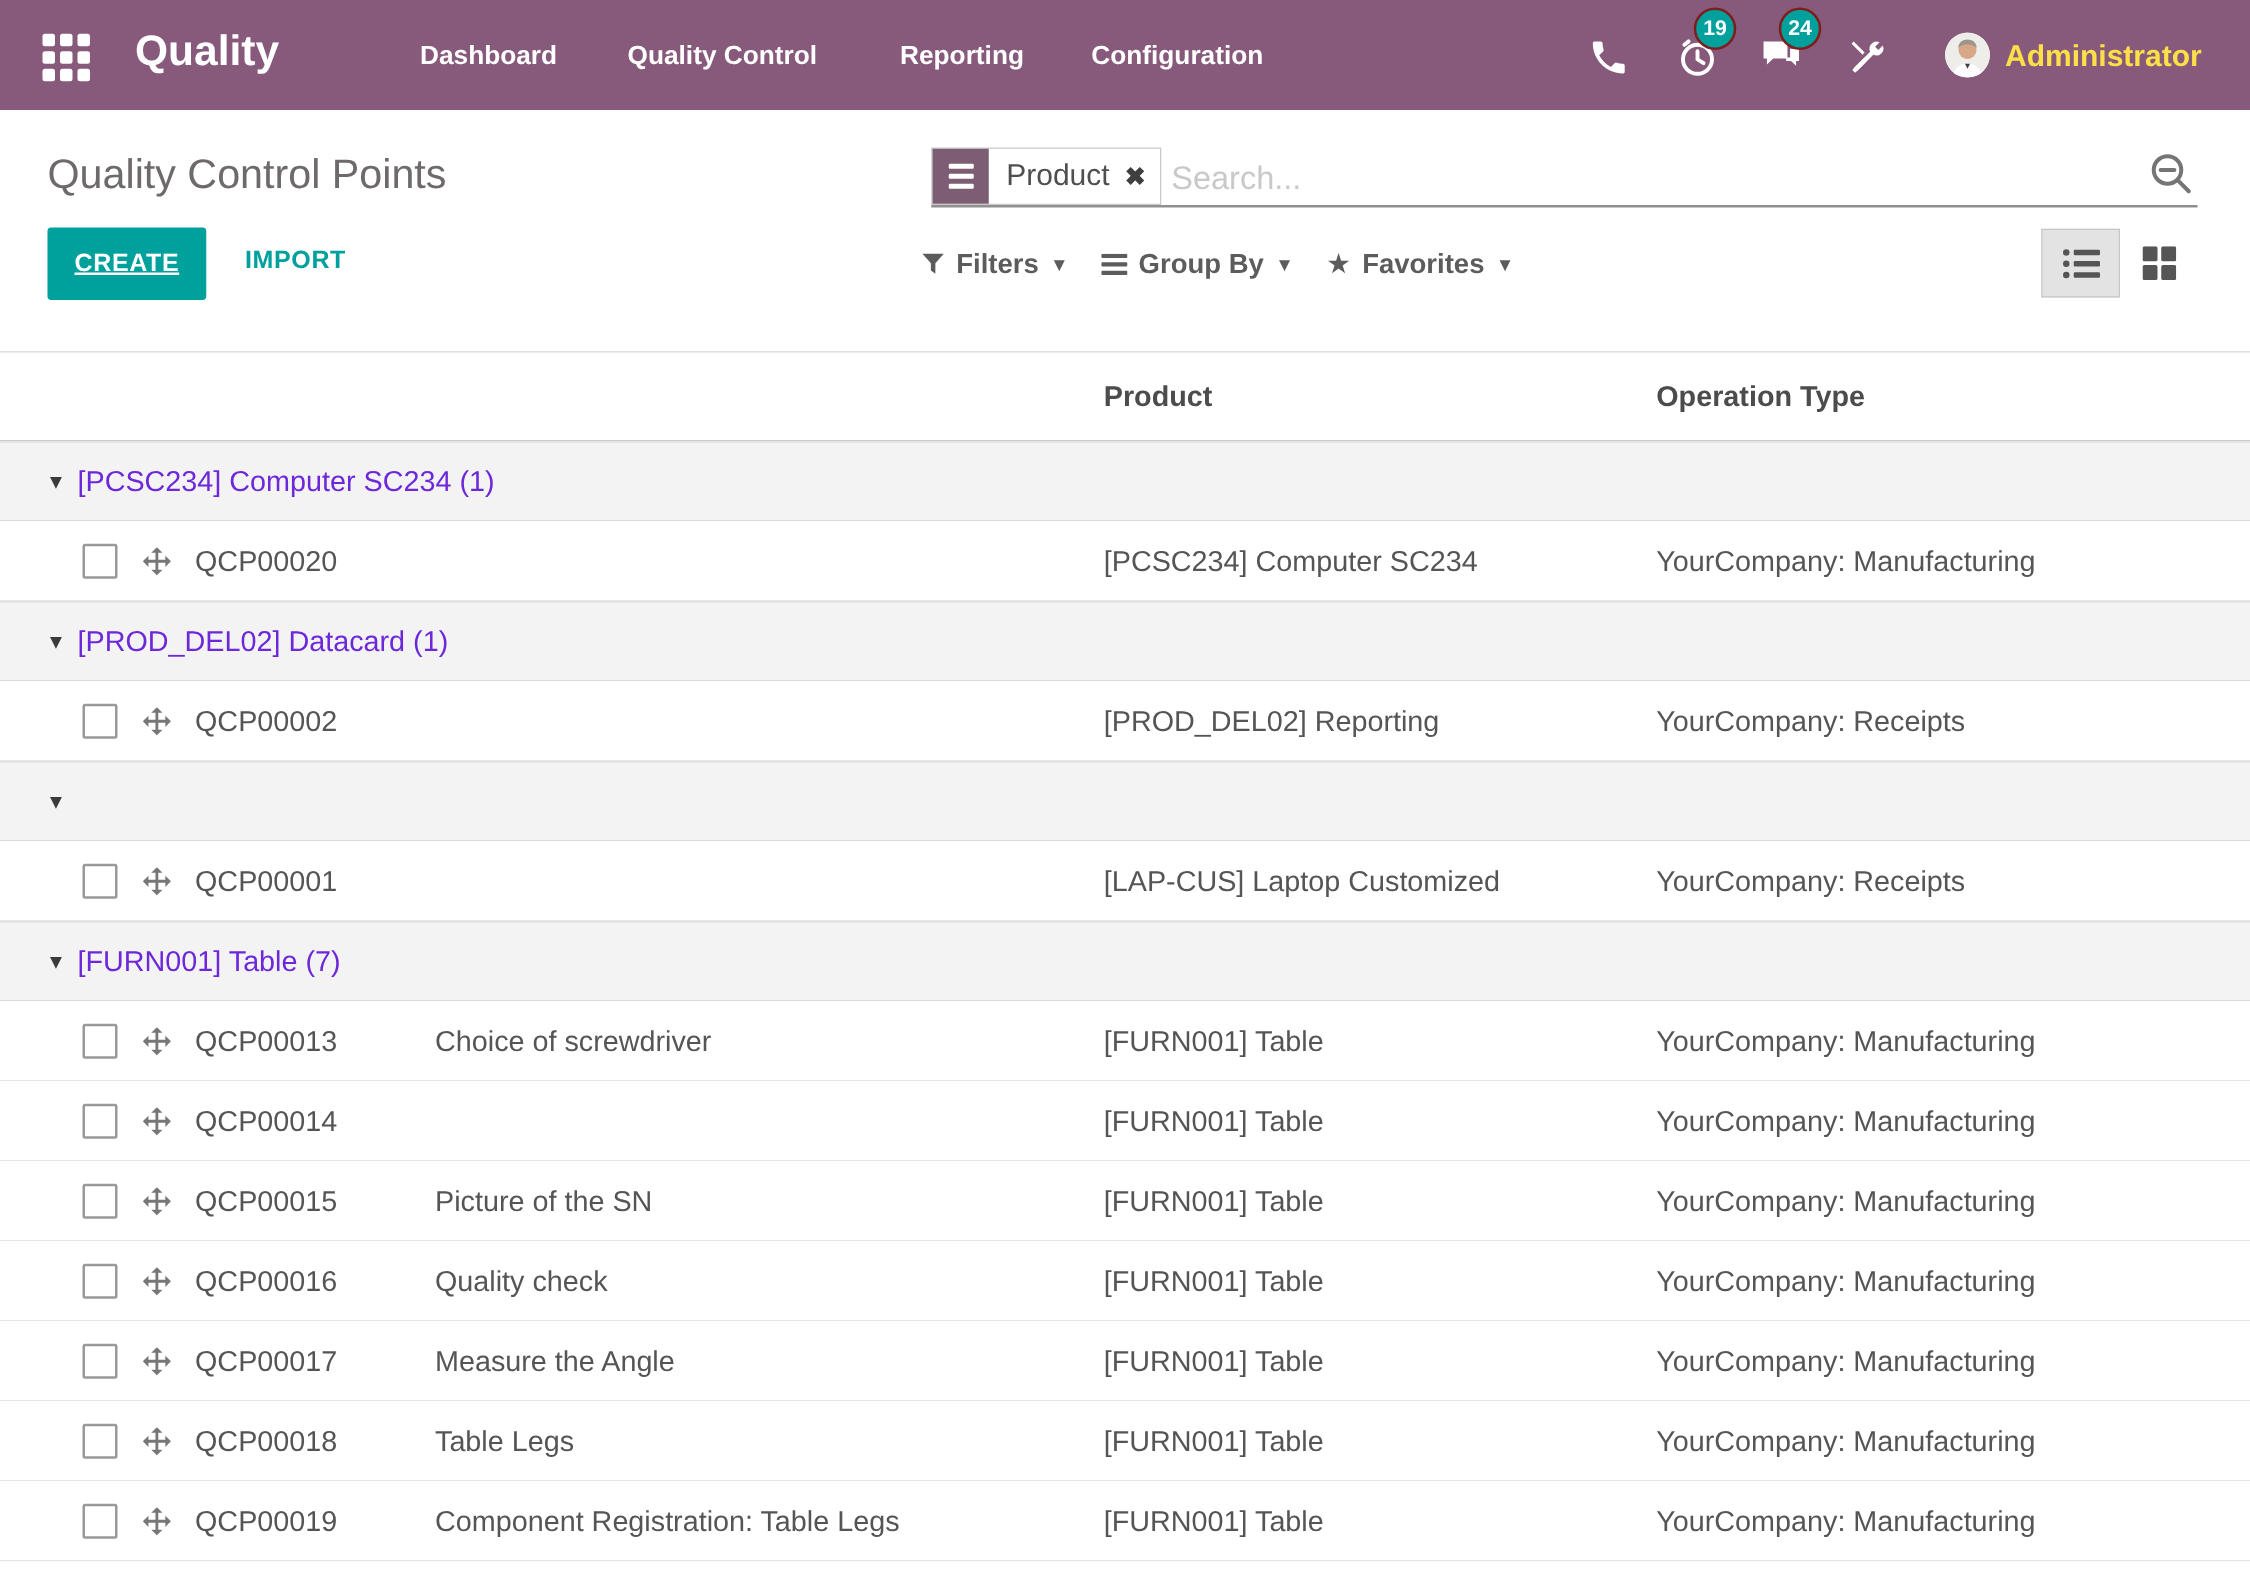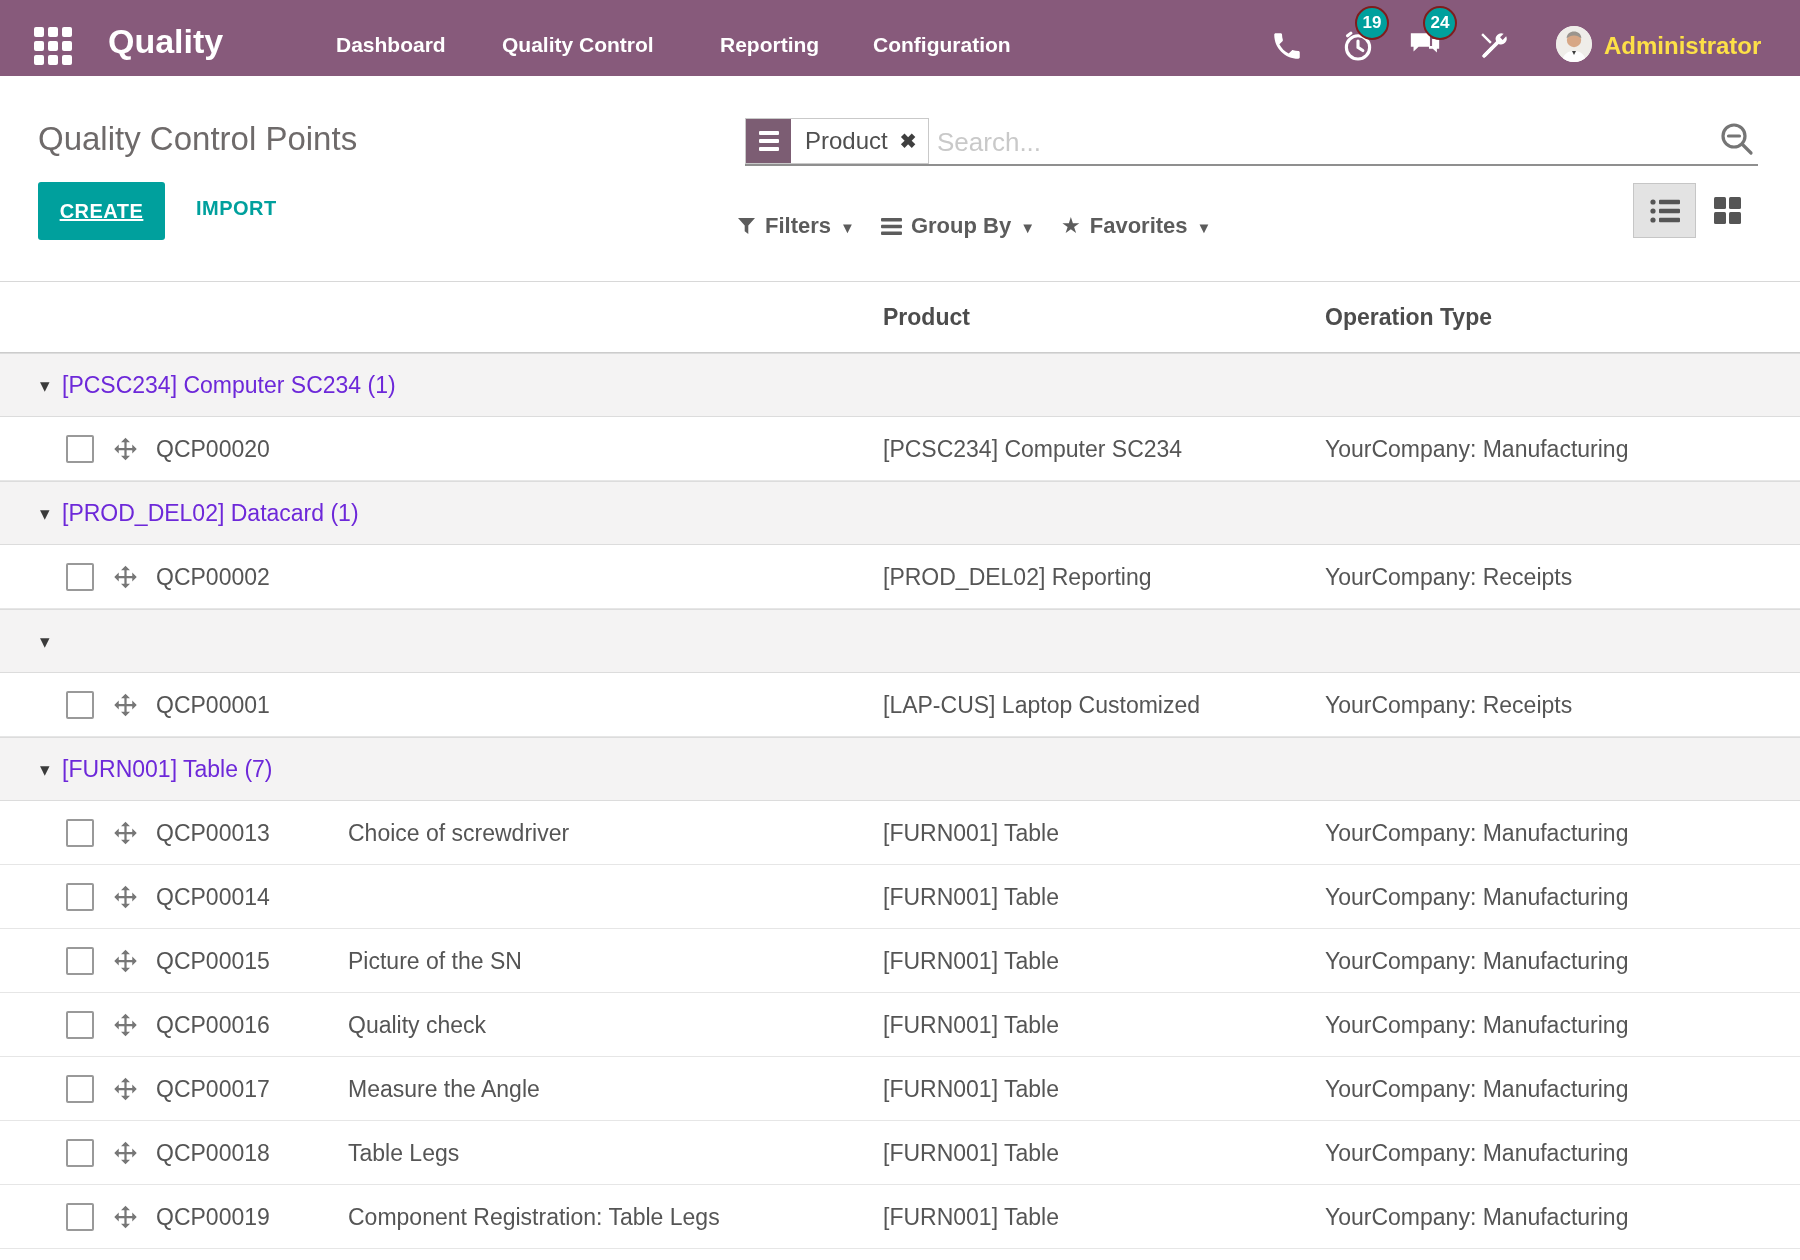--- a/index.html
+++ b/index.html
@@ -1,21 +1,21 @@
 <!DOCTYPE html>
 <html><head>
 <meta charset="utf-8">
 <style>
   html,body{margin:0;padding:0;background:#fff;}
   *{box-sizing:border-box;}
   .page{position:relative;width:1800px;height:1260px;overflow:hidden;background:#fff;
         font-family:"Liberation Sans",sans-serif;color:#4f4f4f;}
 
   
-  .navbar{position:absolute;left:0;top:0;width:1800px;height:76px;background:#875a7b;}
+  .navbar{position:absolute;left:0;top:0;width:1800px;height:88px;background:#875a7b;}
   .apps-icon{position:absolute;left:34px;top:27px;width:38px;height:38px;display:grid;
              grid-template-columns:repeat(3,10px);grid-template-rows:repeat(3,10px);gap:4px;cursor:pointer;}
   .apps-icon span{background:#fff;border-radius:2px;}
   .brand{position:absolute;left:108px;top:22px;font-size:34px;font-weight:700;color:#fff;cursor:pointer;}
   .nav-item{position:absolute;top:33px;font-size:21px;font-weight:700;color:#fff;cursor:pointer;white-space:nowrap;}
   .systray-icon{position:absolute;top:29px;width:34px;height:34px;color:#fff;cursor:pointer;}
   .systray-icon svg{width:100%;height:100%;display:block;}
   .badge{position:absolute;top:6px;width:34px;height:34px;border-radius:50%;background:#00a09d;
          border:2px solid #7f1d1d;color:#fff;font-size:17px;font-weight:700;display:flex;
          align-items:center;justify-content:center;z-index:2;}
@@ -39,21 +39,21 @@
                 font-family:"Liberation Sans",sans-serif;font-size:26px;color:#555;background:transparent;}
   .search-input::placeholder{color:#c9c9c9;}
   .magnifier{position:absolute;right:2px;top:2px;width:38px;height:38px;color:#757575;cursor:pointer;}
 
   .btn-create{position:absolute;left:38px;top:182px;width:127px;height:58px;background:#00a09d;border:0;
               border-radius:3px;color:#fff;font-family:"Liberation Sans",sans-serif;font-size:20px;
               font-weight:700;letter-spacing:.5px;cursor:pointer;text-decoration:underline;}
   .btn-import{position:absolute;left:190px;top:196px;background:none;border:0;color:#00a09d;font-size:20px;
               font-weight:700;letter-spacing:.5px;font-family:"Liberation Sans",sans-serif;cursor:pointer;}
 
-  .toolbar{position:absolute;left:737px;top:183px;height:56px;display:flex;align-items:flex-end;color:#5c5c5c;}
+  .toolbar{position:absolute;left:737px;top:183px;height:56px;display:flex;align-items:center;color:#5c5c5c;}
   .tool-group{display:flex;align-items:center;gap:9px;margin-right:26px;cursor:pointer;}
   .tool-label{font-size:22px;font-weight:700;color:#5c5c5c;white-space:nowrap;}
   .tool-caret{font-size:15px;color:#5c5c5c;padding-top:3px;}
   .tool-ico{display:flex;align-items:center;}
   .star-glyph{font-size:22px;line-height:1;}
 
   .view-switcher{position:absolute;left:1633px;top:183px;display:flex;}
   .vs-btn{width:63px;height:55px;display:flex;align-items:center;justify-content:center;cursor:pointer;color:#555;}
   .vs-btn.active{background:#e3e3e3;border:1px solid #c6c6c6;}
 

